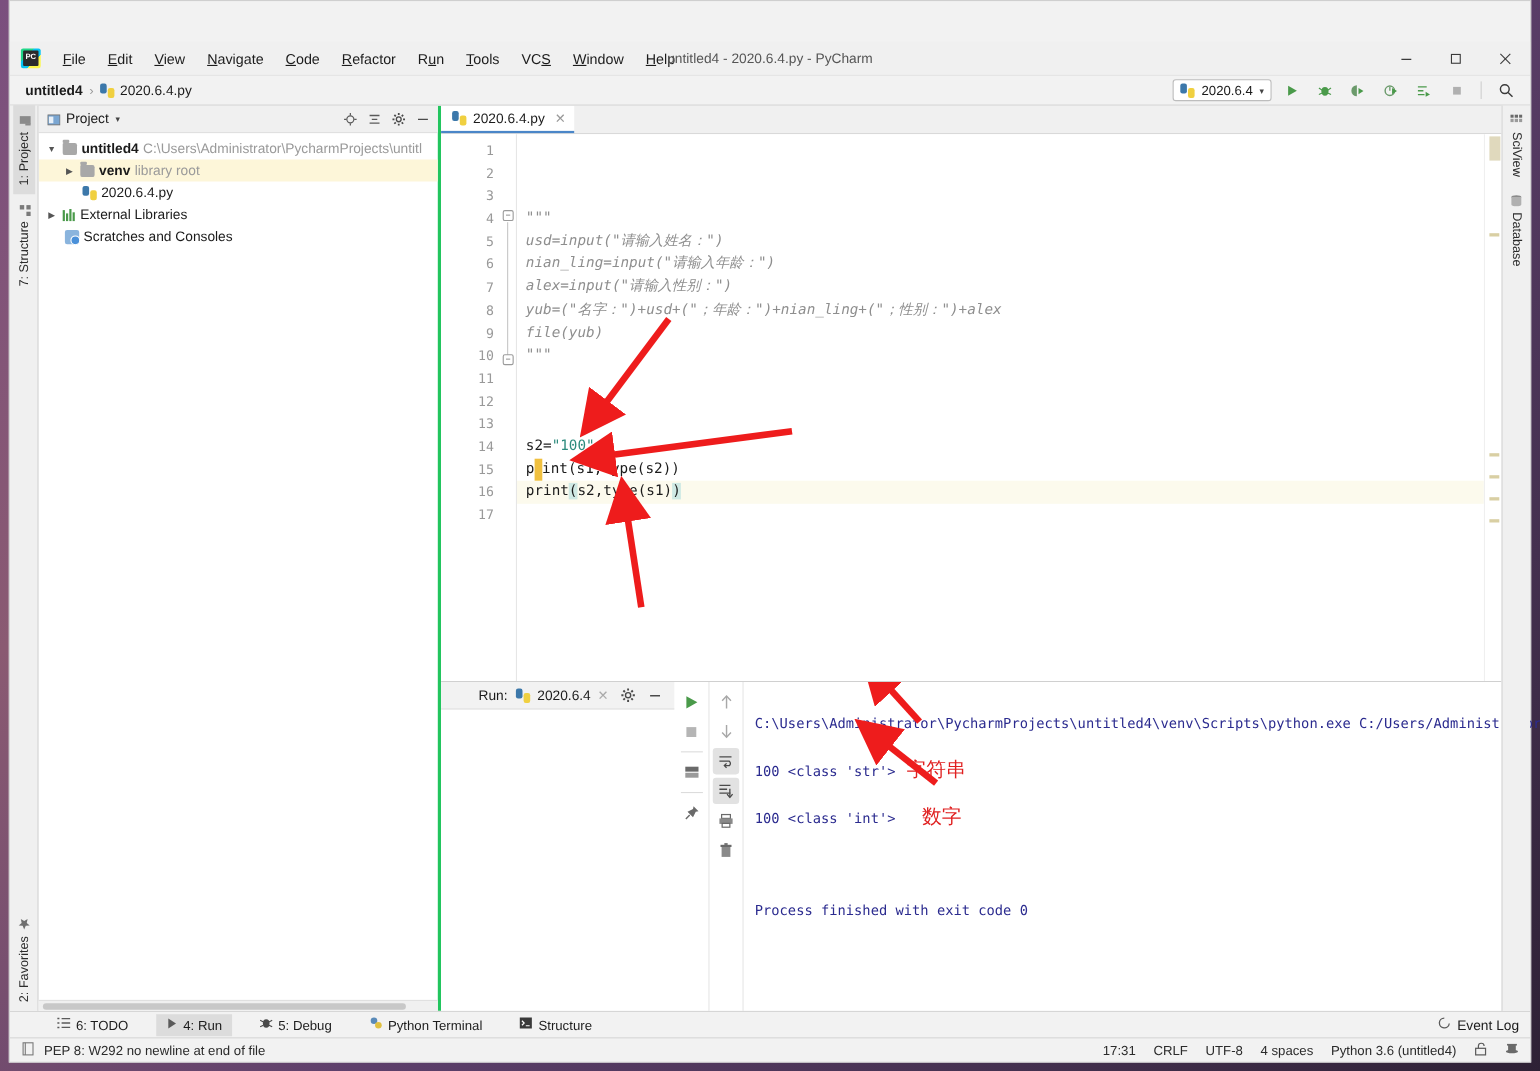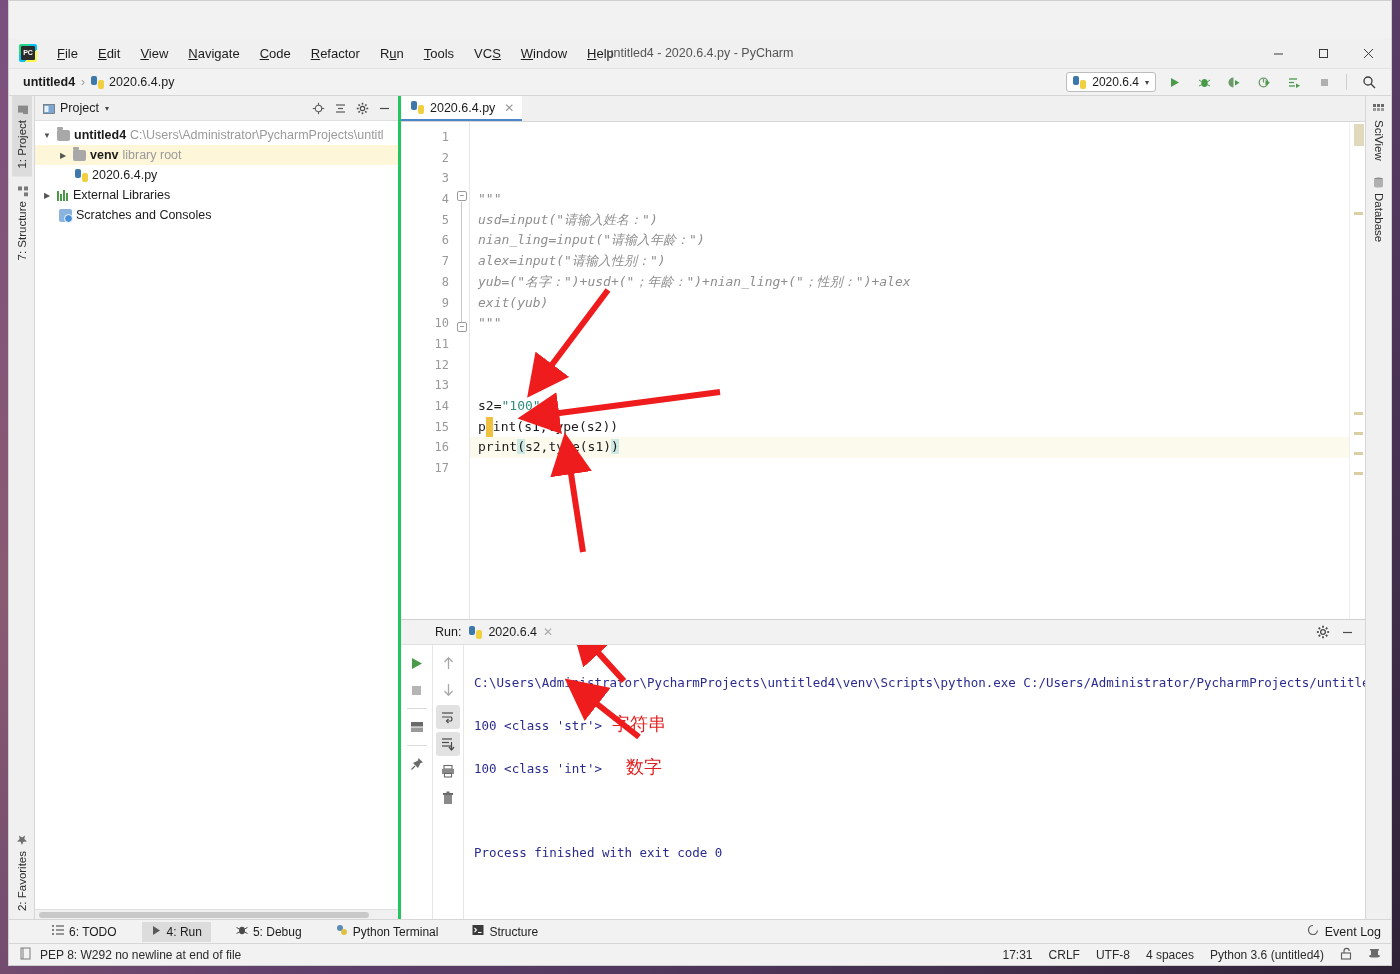--- a/index.html
+++ b/index.html
@@ -168,21 +168,21 @@
   .editor-right {
     width:16px; flex:none; background:#fff; position:relative; border-left:1px solid #efefef;
   }
   .mark { position:absolute; right:2px; width:9px; height:3px; background:#d9cfa3; }
   .mark.scroll { height:22px; width:10px; background:#e0d9bd; right:1px;}
 
   
   .arrow-svg { position:absolute; left:0; top:0; pointer-events:none; overflow:visible; }
 
   
-  .runpanel { height:300px; background:#fff; display:flex; flex-direction:column; border-top:1px solid #d0d0d0; }
+  .runpanel { height:300px; background:#fff; display:flex; flex-direction:row; border-top:1px solid #d0d0d0; }
   .run-head {
     height:25px; background:#f2f2f2; display:flex; align-items:center; gap:8px;
     padding-left:34px; border-bottom:1px solid #e0e0e0; position:relative;
   }
   .run-head .rl { font-size:12.5px; }
   .run-tab { display:flex; align-items:center; gap:6px; font-size:12.5px; }
   .run-tab .x { color:#aaa; font-size:12px; }
   .run-head-right { margin-left:auto; display:flex; align-items:center; gap:4px; padding-right:8px; }
   .run-body { flex:1; display:flex; min-height:0; }
   .run-tools { width:62px; flex:none; display:flex; background:#fff; }
@@ -482,21 +482,21 @@
 
         <div class="code">
           <div class="cl">&nbsp;</div>
           <div class="cl">&nbsp;</div>
           <div class="cl">&nbsp;</div>
           <div class="cl cmt">"""</div>
           <div class="cl cmt">usd=input("请输入姓名：")</div>
           <div class="cl cmt">nian_ling=input("请输入年龄：")</div>
           <div class="cl cmt">alex=input("请输入性别：")</div>
           <div class="cl cmt">yub=("名字：")+usd+("；年龄：")+nian_ling+("；性别：")+alex</div>
-          <div class="cl cmt">exit(yub)</div>
+          <div class="cl cmt">file(yub)</div>
           <div class="cl cmt">"""</div>
           <div class="cl">&nbsp;</div>
           <div class="cl">&nbsp;</div>
           <div class="cl">&nbsp;</div>
           <div class="cl"><span>s2=</span><span class="str">"100"</span></div>
           <div class="cl"><span>p</span><span class="caretbar">&nbsp;</span><span>int(s1,type(s2))</span></div>
           <div class="cl current"><span>print</span><span class="hl">(</span><span>s2,type(s1)</span><span class="hl">)</span></div>
 
           <svg class="arrow-svg" width="600" height="460">
             <defs>

